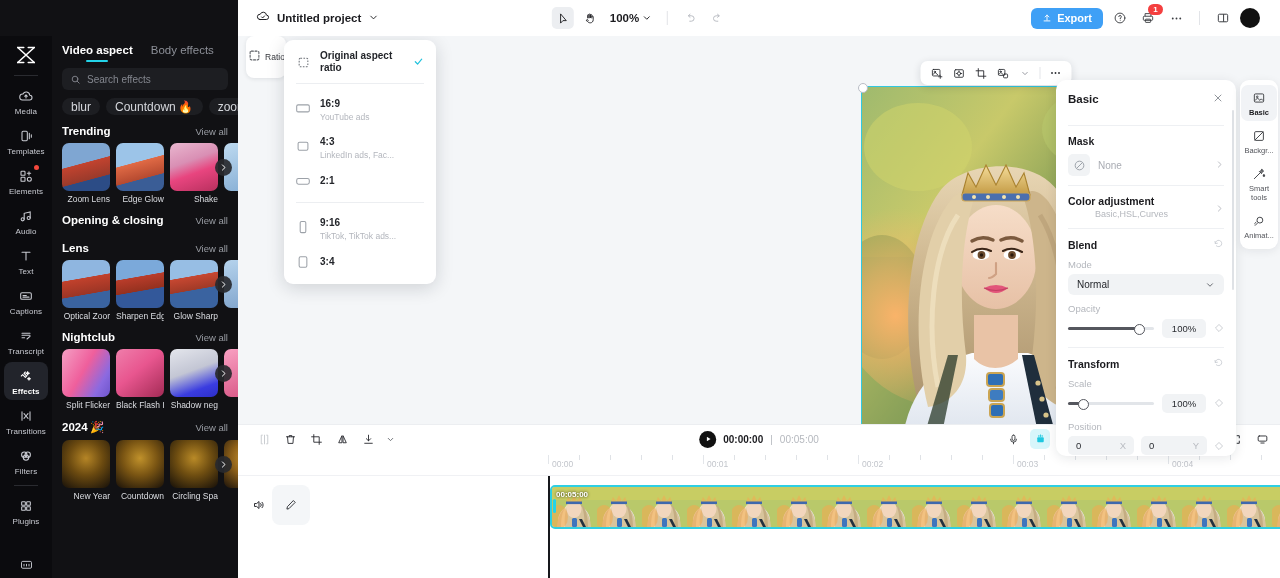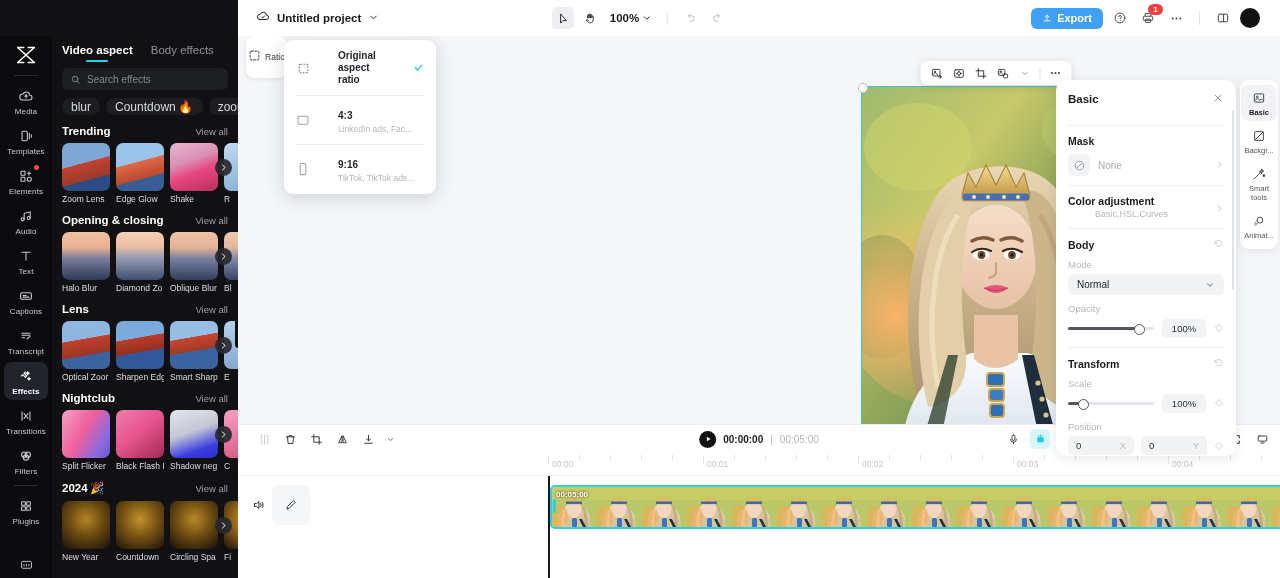--- a/index.html
+++ b/index.html
@@ -56,21 +56,21 @@
   .eff-tab.active{color:#fff;font-weight:bold;}
   .eff-tab.active::after{content:"";position:absolute;left:50%;transform:translateX(-50%);bottom:0;
         width:22px;height:2.5px;border-radius:2px;background:#23d3e8;}
   .search{margin:6px 10px 0;height:22px;background:#1d1e22;border-radius:6px;display:flex;align-items:center;
           gap:6px;padding:0 8px;}
   .search .ph{font-size:10px;color:#84878f;}
   .chips{display:flex;gap:6px;padding:8px 10px 0;}
   .chip{background:#1d1e22;border-radius:11px;height:17px;display:flex;align-items:center;gap:3px;
         padding:0 9px;font-size:12px;color:#d6d8dd;white-space:nowrap;cursor:pointer;}
   .eff-scroll{flex:1;overflow:hidden;padding:0 0 4px;}
-  .sec{padding:10px 10px 0;position:relative;}
+  .sec{padding:10px 10px 0;position:relative;text-align:right;}
   .sec-head{display:flex;align-items:baseline;justify-content:space-between;margin-bottom:6px;}
   .sec-title{font-size:11.5px;font-weight:bold;color:#fff;}
   .sec-all{font-size:9.5px;color:#9a9da4;cursor:pointer;}
   .grid{display:flex;gap:6px;position:relative;}
   .cell{width:48px;flex:0 0 48px;}
   .thumb{width:48px;height:48px;border-radius:7px;overflow:hidden;position:relative;}
   .cell .cname{font-size:8.5px;color:#dcdee3;margin-top:3px;white-space:nowrap;overflow:hidden;
         text-overflow:clip;display:block;}
   .arrowbtn{position:absolute;right:-4px;top:16px;width:17px;height:17px;border-radius:50%;
       background:rgba(40,41,46,.92);display:flex;align-items:center;justify-content:center;color:#fff;
@@ -80,21 +80,21 @@
   
   .center{flex:1;display:flex;flex-direction:column;min-width:0;background:#f4f6f8;position:relative;}
   .stage{flex:1;position:relative;min-height:0;}
 
   .ratio-tab{position:absolute;left:8px;top:0;width:40px;height:42px;background:#fff;border-radius:8px;
     display:flex;align-items:center;justify-content:center;gap:3px;
     box-shadow:0 1px 4px rgba(20,25,40,.10);cursor:pointer;z-index:12;}
   .ratio-tab .rl{font-size:8.5px;color:#35373c;}
   .ratio-menu{position:absolute;left:46px;top:4px;width:152px;background:#fff;border-radius:9px;
     box-shadow:0 4px 18px rgba(20,25,40,.16);padding:6px 0;z-index:14;}
-  .rm-item{display:flex;align-items:center;gap:28px;padding:4px 12px;cursor:pointer;min-height:24px;}
+  .rm-item{display:flex;align-items:center;gap:10px;padding:4px 12px;cursor:pointer;min-height:24px;}
   .rm-ico{width:14px;display:flex;align-items:center;justify-content:center;flex:0 0 14px;}
   .rm-t{font-size:10px;color:#24262b;font-weight:bold;line-height:12px;}
   .rm-s{font-size:8.5px;color:#b3b6bd;line-height:11px;margin-top:1px;}
   .rm-div{height:1px;background:#eceef1;margin:5px 12px;}
   .rm-check{margin-left:auto;color:#23c3dd;font-size:11px;}
 
   .canvas-wrap{position:absolute;left:624px;top:51px;width:268px;height:356px;}
   .canvas-frame{position:absolute;inset:0;outline:1.2px solid #31c8e0;}
   .art{position:absolute;inset:0;overflow:hidden;}
   .handle{position:absolute;width:8px;height:8px;border-radius:50%;background:#fff;border:1px solid #b9bdc6;}
@@ -465,62 +465,39 @@
                 </svg>
             </div>
           </div>
         </div>
 
         <div class="sec">
           <div class="sec-head">
             <span class="sec-title">Opening &amp; closing</span>
             <span class="sec-all">View all</span>
           </div>
-          <div class="grid">
-            <div class="cell">
-                <div class="thumb" style="background:linear-gradient(180deg,#f0c3a2 0%,#e9b091 32%,#7a7f9a 55%,#2c3a58 100%)"></div>
-                <span class="cname">Halo Blur</span>
-              </div>
-            <div class="cell">
-                <div class="thumb" style="background:linear-gradient(180deg,#f3d0b5 0%,#ecbfa6 30%,#9398b3 55%,#3d4f70 100%)"></div>
-                <span class="cname">Diamond Zo</span>
-              </div>
-            <div class="cell">
-                <div class="thumb" style="background:linear-gradient(180deg,#eec3a6 0%,#e4b294 32%,#77809e 56%,#303e5c 100%)"></div>
-                <span class="cname">Oblique Blur</span>
-              </div>
-            <div class="cell">
-                <div class="thumb" style="background:linear-gradient(180deg,#f0c9ae 0%,#e6b89c 30%,#808aa8 55%,#36456a 100%)"></div>
-                <span class="cname">Bl</span>
-              </div>
-            <div class="arrowbtn">
-              <svg width="9" height="9" viewBox="0 0 24 24" fill="none" stroke="#fff" stroke-width="2.6" stroke-linecap="round" stroke-linejoin="round">
-                  <path d="M9 5l7 7-7 7"></path>
-                </svg>
-            </div>
-          </div>
         </div>
 
         <div class="sec">
           <div class="sec-head">
             <span class="sec-title">Lens</span>
             <span class="sec-all">View all</span>
           </div>
           <div class="grid">
             <div class="cell">
                 <div class="thumb" style="background:linear-gradient(170deg,#8fb6e0 0%,#8fb6e0 38%,#c1412c 39%,#9c3525 68%,#3a63a0 69%,#3a63a0 100%)"></div>
                 <span class="cname">Optical Zoor</span>
               </div>
             <div class="cell">
                 <div class="thumb" style="background:linear-gradient(170deg,#7ba9da 0%,#7ba9da 36%,#b93c2a 37%,#95311f 62%,#33589a 63%,#33589a 100%)"></div>
                 <span class="cname">Sharpen Edg</span>
               </div>
             <div class="cell">
                 <div class="thumb" style="background:linear-gradient(170deg,#97bee4 0%,#97bee4 35%,#c64731 36%,#a13a27 60%,#3a63a0 61%,#3a63a0 100%)"></div>
-                <span class="cname">Smart Sharp</span>
+                <span class="cname">Glow Sharp</span>
               </div>
             <div class="cell">
                 <div class="thumb" style="background:linear-gradient(170deg,#b4d2ec,#7fa3cb)"></div>
                 <span class="cname">E</span>
               </div>
             <div class="arrowbtn">
               <svg width="9" height="9" viewBox="0 0 24 24" fill="none" stroke="#fff" stroke-width="2.6" stroke-linecap="round" stroke-linejoin="round">
                   <path d="M9 5l7 7-7 7"></path>
                 </svg>
             </div>
@@ -611,49 +588,76 @@
                 </svg>
               </span>
             <span class="rm-t">Original aspect ratio</span>
             <span class="rm-check">
               <svg width="11" height="11" viewBox="0 0 24 24" fill="none" stroke="#23c3dd" stroke-width="2.6" stroke-linecap="round" stroke-linejoin="round">
                   <path d="M5 12.5 10 17.5 19 7"></path>
                 </svg></span>
           </div>
           <div class="rm-div"></div>
 
+          <div class="rm-item">
+            <span class="rm-ico">
+                <svg width="16" height="16" viewBox="0 0 20 20">
+                  <rect x="1" y="5.5" width="18" height="10" rx="2" fill="none" stroke="#9ca1a8" stroke-width="1.5"></rect>
+                </svg>
+              </span>
+            <span>
+              <span class="rm-t">16:9</span>
+              <span class="rm-s" style="display:block">YouTube ads</span>
+            </span>
+          </div>
 
           <div class="rm-item">
             <span class="rm-ico">
                 <svg width="16" height="16" viewBox="0 0 20 20">
                   <rect x="3" y="4.5" width="14" height="11.5" rx="2" fill="none" stroke="#9ca1a8" stroke-width="1.5"></rect>
                 </svg>
               </span>
             <span>
               <span class="rm-t">4:3</span>
               <span class="rm-s" style="display:block">LinkedIn ads, Fac...</span>
             </span>
           </div>
 
+          <div class="rm-item">
+            <span class="rm-ico">
+                <svg width="16" height="16" viewBox="0 0 20 20">
+                  <rect x="1" y="6.5" width="18" height="8" rx="2.6" fill="none" stroke="#9ca1a8" stroke-width="1.5"></rect>
+                </svg>
+              </span>
+            <span class="rm-t">2:1</span>
+          </div>
 
           <div class="rm-div"></div>
 
           <div class="rm-item">
             <span class="rm-ico">
                 <svg width="16" height="16" viewBox="0 0 20 20">
                   <rect x="6" y="2" width="8" height="16" rx="2" fill="none" stroke="#9ca1a8" stroke-width="1.5"></rect>
                 </svg>
               </span>
             <span>
               <span class="rm-t">9:16</span>
               <span class="rm-s" style="display:block">TikTok, TikTok ads...</span>
             </span>
           </div>
 
 
+          <div class="rm-item">
+            <span class="rm-ico">
+                <svg width="16" height="16" viewBox="0 0 20 20">
+                  <rect x="4.5" y="2.5" width="11" height="15" rx="2" fill="none" stroke="#9ca1a8" stroke-width="1.5"></rect>
+                </svg>
+              </span>
+            <span class="rm-t">3:4</span>
+          </div>
         </div>
 
         <div class="canvas-wrap">
           <div class="art">
             <svg width="268" height="356" viewBox="0 0 268 356" preserveAspectRatio="xMidYMid slice">
               <defs>
                 <linearGradient id="bg" x1="0" y1="0" x2="1" y2="1">
                   <stop offset="0%" stop-color="#9fba6e"></stop>
                     <stop offset="30%" stop-color="#c8c96a"></stop>
                   <stop offset="58%" stop-color="#7f9a54"></stop>
@@ -838,21 +842,21 @@
               <span class="chev" style="margin-top:5px">
                 <svg width="9" height="9" viewBox="0 0 24 24" fill="none" stroke="#b4b7bd" stroke-width="2.4" stroke-linecap="round" stroke-linejoin="round">
                     <path d="M9 5l7 7-7 7"></path>
                   </svg></span>
             </div>
           </div>
 
           <div class="p-sec">
             <div class="p-hr"></div>
             <div class="p-head-row">
-              <span class="p-label">Body</span>
+              <span class="p-label">Blend</span>
               <span class="reset">
                 <svg width="11" height="11" viewBox="0 0 24 24" fill="none" stroke="#c9ccd2" stroke-width="1.9" stroke-linecap="round" stroke-linejoin="round">
                     <path d="M5 12a7 7 0 1 1 2.2 5.1"></path>
                     <path d="M4.4 7.4 5 12l4.6-.6"></path>
                   </svg></span>
             </div>
             <div class="p-dim">Mode</div>
             <div class="sel">
               <span>Normal</span>
               <svg width="10" height="10" viewBox="0 0 24 24" fill="none" stroke="#5c5f66" stroke-width="2.2" stroke-linecap="round" stroke-linejoin="round">

